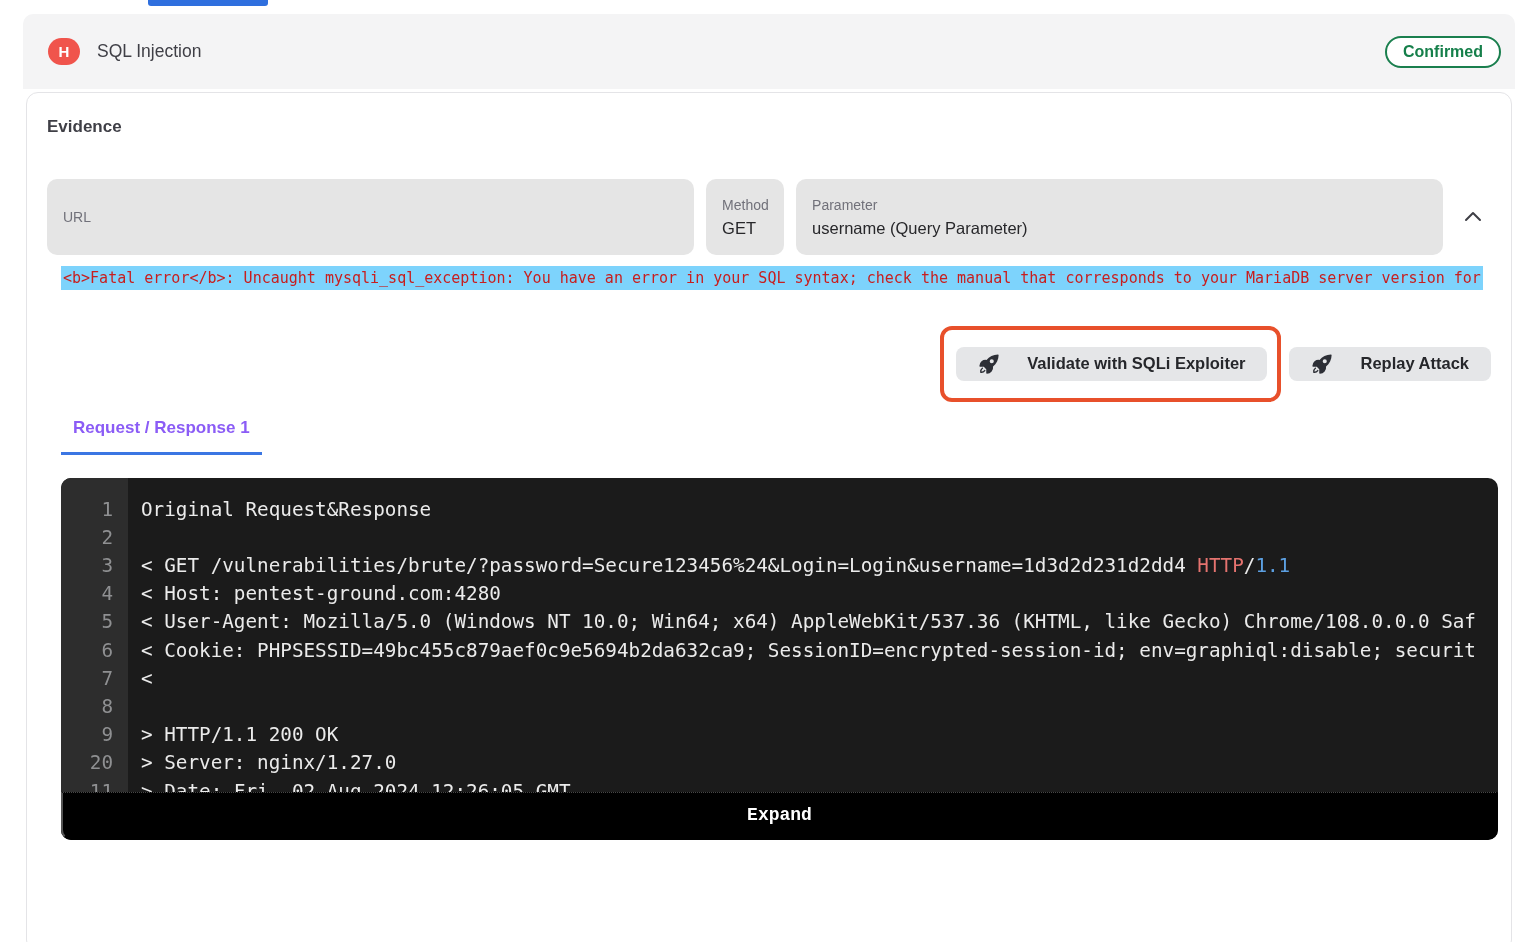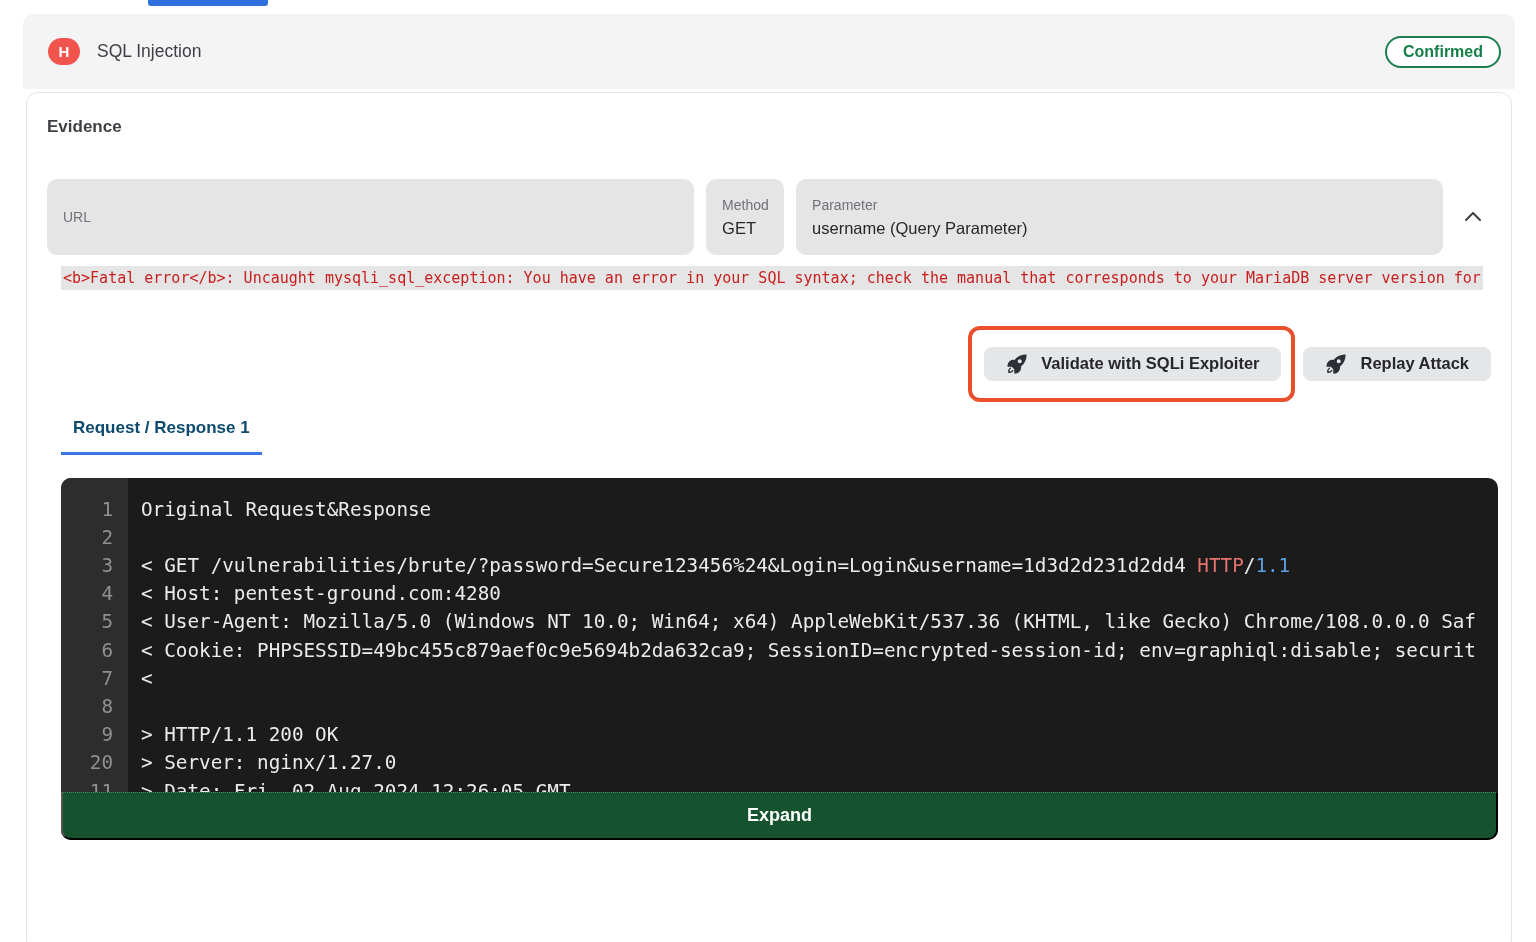--- a/index.html
+++ b/index.html
@@ -51,56 +51,56 @@
   .finding-text { margin-top:32px; font-size:16.5px; color:#3f3f46; line-height:22px; }
   .finding-text b { color:#27272a; }
   .payload-chip {
     font-family:"DejaVu Sans Mono", monospace; font-size:14.5px;
     background:#fdf2f2; color:#e02424; padding:2px 7px; border-radius:4px; font-weight:700;
   }
   .error-block { margin-top:8px; margin-left:14px; }
   .error-line { line-height:29.5px; }
   .error-line span {
     font-family:"DejaVu Sans Mono", monospace; font-size:15px; color:#c81e1e;
-    background:#e5e5e5; padding:3px 2px;
+    background:#7dd3fc; padding:3px 2px;
   }
 
   .actions-row { display:flex; justify-content:flex-end; align-items:center; gap:8px; margin-top:32px; }
   .btn {
-    display:flex; align-items:center; gap:13px; background:#e5e6e8; border:none; cursor:pointer;
+    display:flex; align-items:center; gap:27px; background:#e5e6e8; border:none; cursor:pointer;
     border-radius:8px; padding:0 22px; height:34px; font-family:"Liberation Sans", sans-serif;
     font-size:16.5px; font-weight:700; color:#26272b;
   }
   .highlight-box { border:4px solid #e8502b; border-radius:12px; padding:17px 10px 17px 12px; }
   .rocket { width:22px; height:22px; fill:#2d2f36; }
 
   .tabs-row { display:flex; gap:26px; margin-left:14px; margin-top:6px; }
   .tab { padding:10px 12px 14px 12px; font-size:17px; font-weight:700; cursor:pointer; background:none; border:none;
     font-family:"Liberation Sans", sans-serif; }
-  .tab.active { color:#0c4a6e; border-bottom:3px solid #3b76e3;text-align:center; }
+  .tab.active { color:#8b5cf6; border-bottom:3px solid #3b76e3;text-align:center; }
   .tab.inactive { color:#6b7280; border-bottom:3px solid transparent; }
 
   .code-block {
     position:relative; margin-left:14px; margin-top:23px; width:1437px; height:362px;
     background:#1b1b1b; border-radius:10px; overflow:hidden;
   }
   .gutter-bg { position:absolute; left:0; top:0; bottom:0; width:67px; background:#2d2d2d; }
   .code-lines { position:relative; padding-top:18px; font-family:"DejaVu Sans Mono", monospace;
     font-size:19.3px; line-height:28.2px; }
   .code-row { display:flex; }
   .ln { flex:0 0 67px; text-align:right; padding-right:15px; color:#8f9092; }
   .lc { flex:1; padding-left:13px; white-space:pre; overflow:hidden; color:#ebebeb; }
   .tok-red { color:#e5736f; }
   .tok-blue { color:#5ca0e2; }
   .expand-bar {
-    position:absolute; left:0; right:0; bottom:0; height:48px; background:#14532d;
+    position:absolute; left:0; right:0; bottom:0; height:48px; background:#000000;
     border-top:1px dotted rgba(255,255,255,0.28); border-radius:0 0 10px 10px;
     display:flex; align-items:center; justify-content:center;
     color:#ffffff; font-size:18px; font-weight:700; cursor:pointer;
-    font-family:Liberation Sans, sans-serif; width:100%;
+    font-family:Liberation Mono, monospace; width:100%;
   }
 </style>
 </head>
 <body>
 
 <div class="screen">
 
   <div class="tab-indicator"></div>
 
   <div class="finding-header">

